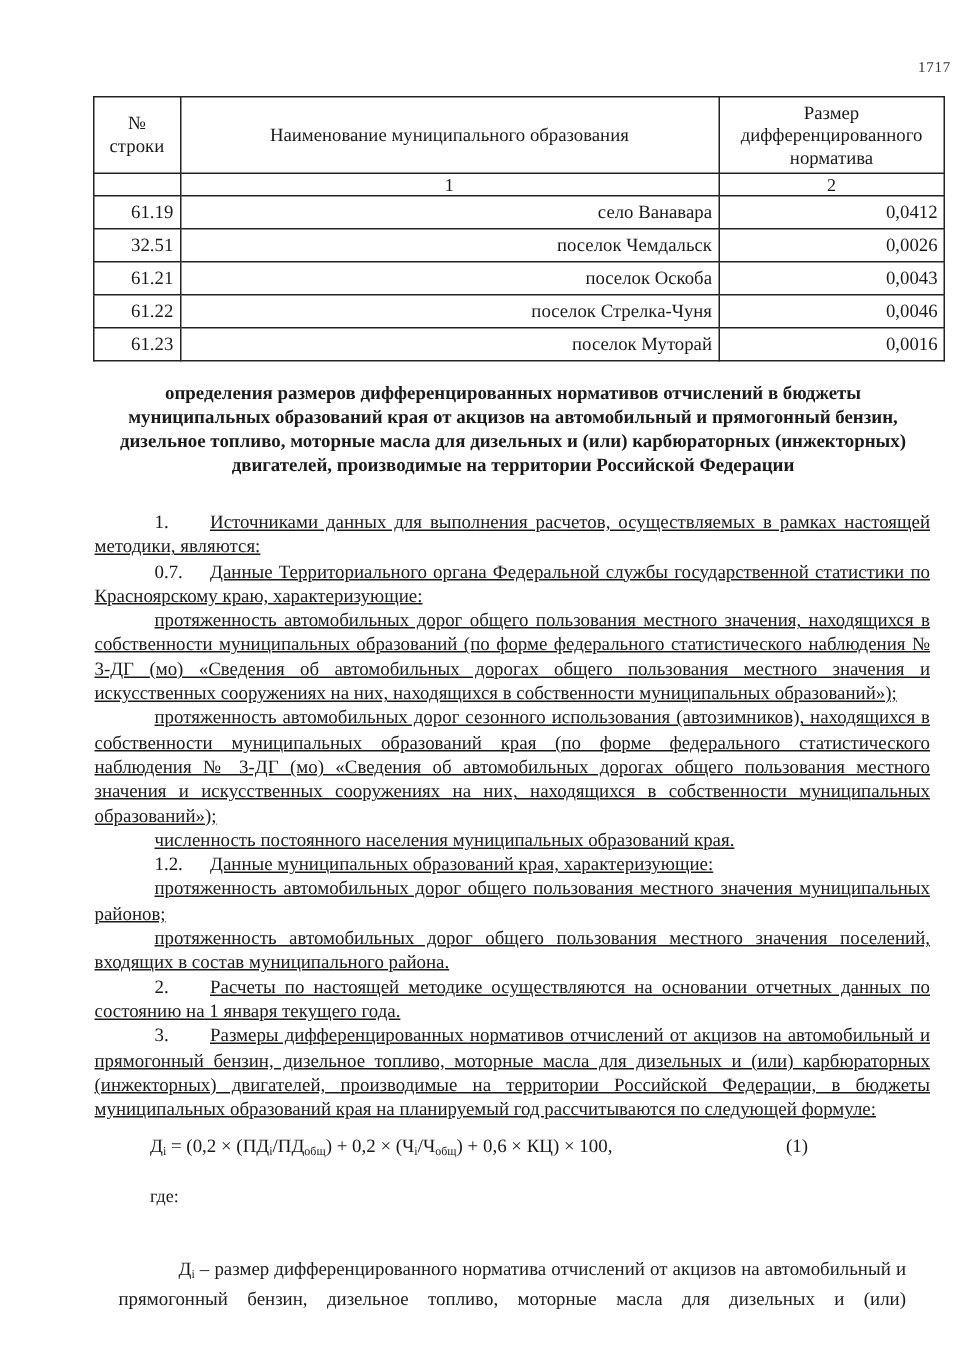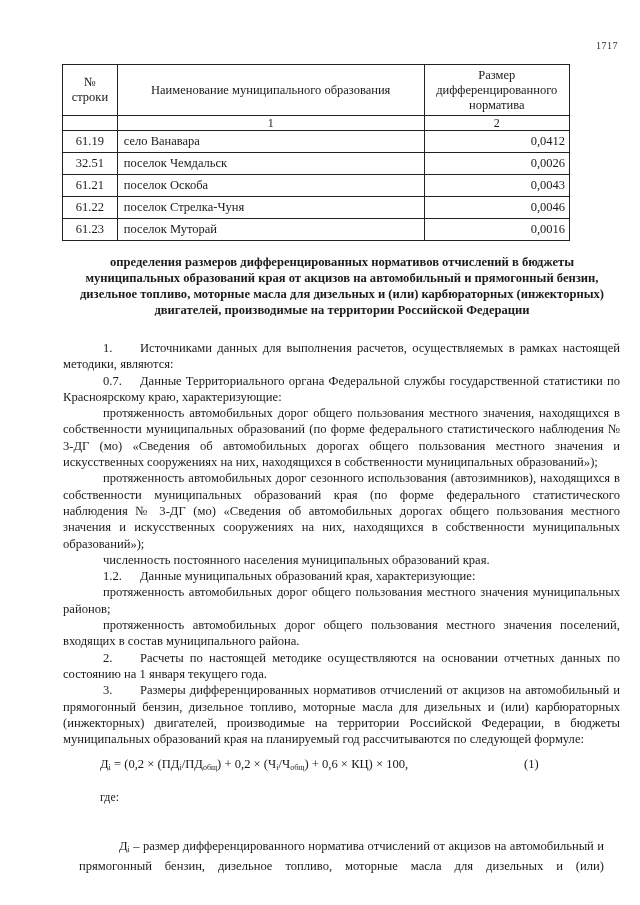--- a/index.html
+++ b/index.html
@@ -2,46 +2,46 @@
 <html><head>
 <meta charset="utf-8">
 <style>
   html, body { margin: 0; padding: 0; background: #ffffff; }
   body {
     width: 640px; height: 905px; position: relative; overflow: hidden;
     font-family: "Liberation Serif", "DejaVu Serif", serif;
     color: #1a1a1a;
   }
   .page-number {
-    position: absolute; top: 40px; right: 22px;
+    position: absolute; top: 40px; right: 6px;
     font-size: 10px; letter-spacing: 0.5px; color: #333;
   }
   table.norm {
-    position: absolute; left: 62px; top: 64px; width: 508px;
+    position: absolute; left: 62px; top: 64px; width: 568px;
     border-collapse: collapse; font-size: 12.5px;
   }
   table.norm td, table.norm th {
-    border: 1px solid #222; padding: 0 4px; font-weight: normal;
+    border: 1px solid #222; padding: 0 4px; font-weight: normal; text-align: right;
   }
   table.norm th { height: 50px; line-height: 15px; text-align: center; vertical-align: middle; }
   table.norm tr.idx td { height: 14px; line-height: 14px; text-align: center; font-size: 12px; }
   table.norm tr.row td { height: 21px; line-height: 21px; }
   .c-no { width: 48px; text-align: center; }
   .c-name { width: 345px; text-align: left; }
   .c-val { width: 140px; text-align: right; }
   tr.row td.c-name { padding-left: 6px; }
   .title-block {
     position: absolute; left: 62px; top: 254px; width: 560px;
     text-align: center; font-weight: bold; font-size: 12.6px; line-height: 16px;
   }
   .body-text {
     position: absolute; left: 63px; top: 340px; width: 557px;
     font-size: 12.6px; line-height: 16.3px; text-align: justify;
   }
-  .body-text p { margin: 0; text-indent: 40px; text-align: justify; }
+  .body-text p { margin: 0; text-indent: 40px; text-align: justify; text-decoration: underline; }
   .body-text p .num { display: inline-block; width: 37px; text-indent: 0; }
   .formula {
     position: absolute; left: 100px; top: 756px; width: 460px;
     font-size: 12.6px; line-height: 16px;
   }
   .formula .eq-no { position: absolute; left: 424px; top: 0; }
   .formula sub { font-size: 8px; vertical-align: -2px; }
   .where { position: absolute; left: 100px; top: 790px; font-size: 12px; font-family: Liberation Serif, serif; }
   .def {
     position: absolute; left: 63px; top: 822px; width: 557px;

